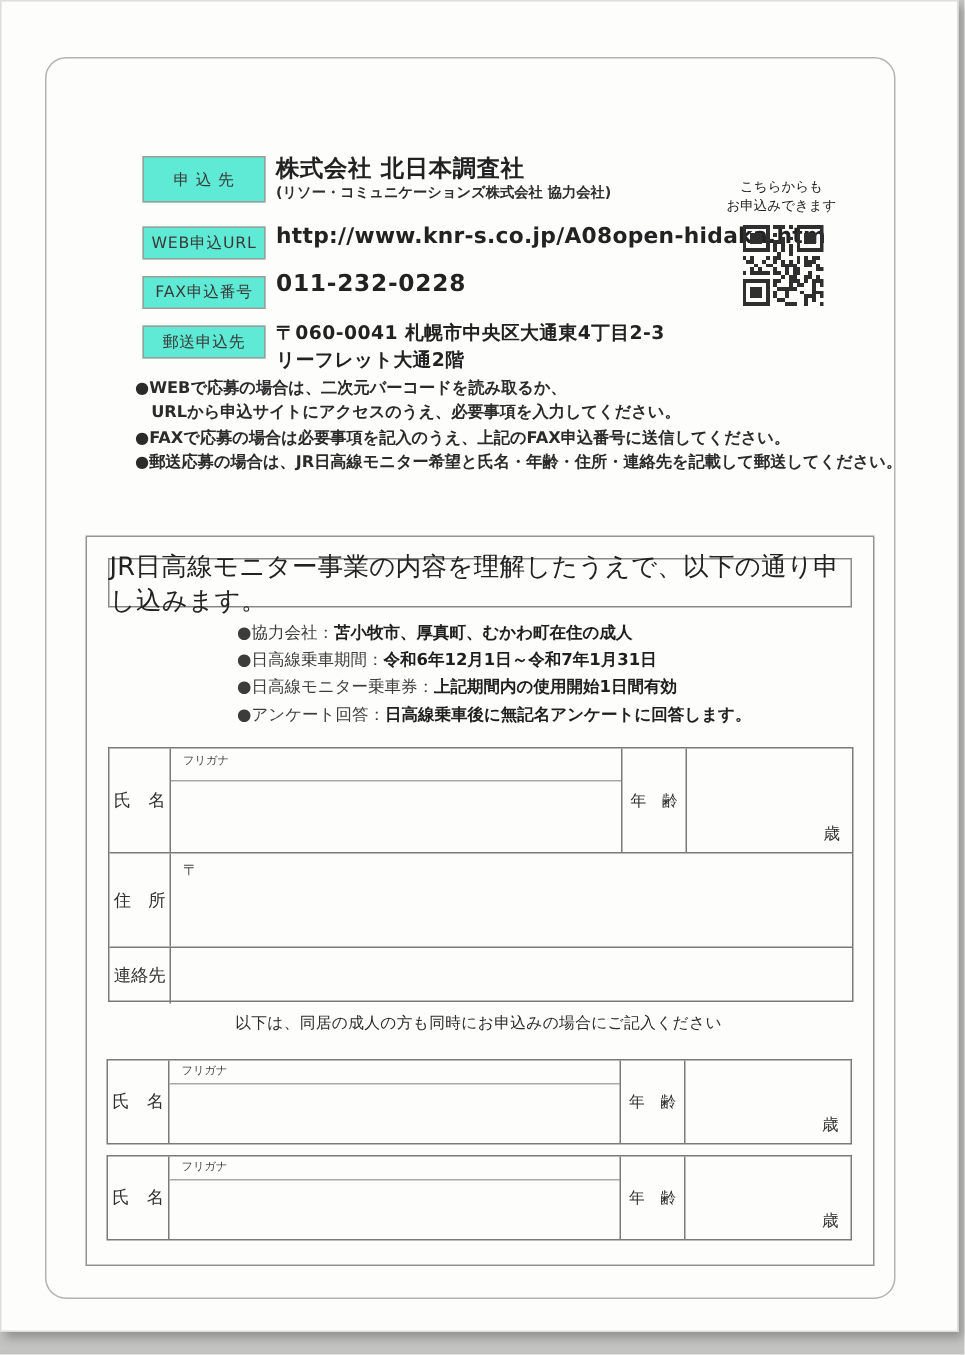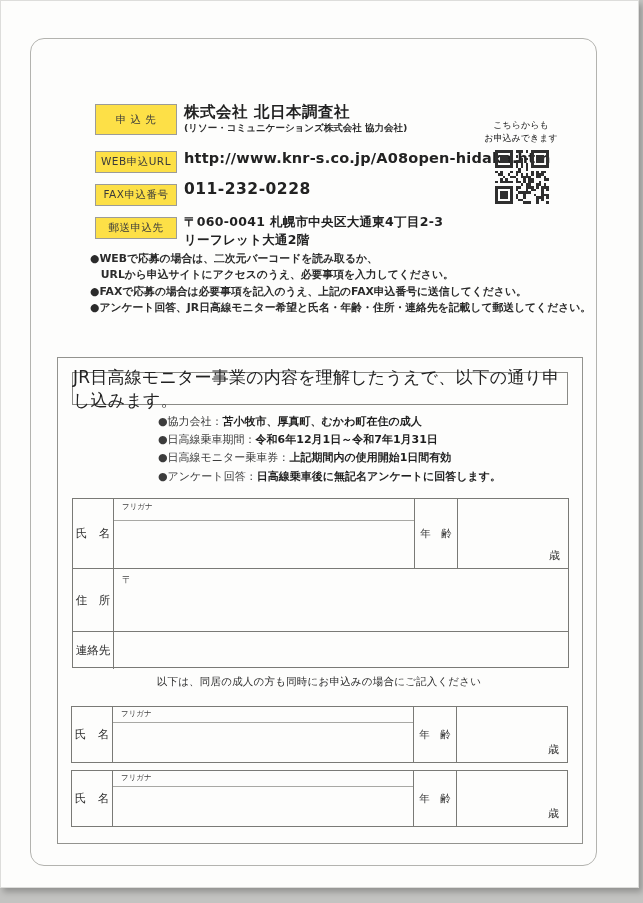--- a/index.html
+++ b/index.html
@@ -27,21 +27,21 @@
   .title-box{
     position:absolute;left:188px;top:30px;width:264px;height:33px;
     background:#3a3a3a;border-radius:5px;
     display:flex;align-items:center;justify-content:center;
     color:#f7f7f5;font-size:17px;font-weight:bold;letter-spacing:1.5px;
   }
 
   
   .lbl-box{
     position:absolute;left:95px;width:80px;height:20px;
-    border:1px solid #9c9c98;background:#fde047;
+    border:1px solid #9c9c98;background:#5eead4;
     display:flex;align-items:center;justify-content:center;
     font-size:10.5px;color:#3a3a3a;letter-spacing:.5px;
   }
   .contact-val{position:absolute;left:184px;font-weight:bold;color:#222;white-space:nowrap;}
   .company{font-size:15.5px;letter-spacing:.5px;}
   .company-sub{font-size:9.5px;font-weight:bold;color:#2e2e2e;}
   .url{font-size:14.5px;letter-spacing:.2px;}
   .fax{font-size:15.5px;letter-spacing:.5px;}
   .addr{font-size:12.5px;letter-spacing:.3px;}
 
@@ -348,21 +348,21 @@
       <rect x="13" y="20" width="1" height="1"></rect>
       <rect x="16" y="20" width="1" height="1"></rect>
       <rect x="20" y="20" width="1" height="1"></rect>
     </svg>
 
   <div class="instructions">
 
   <div>●WEBで応募の場合は、二次元バーコードを読み取るか、</div>
       <div>　URLから申込サイトにアクセスのうえ、必要事項を入力してください。</div>
       <div>●FAXで応募の場合は必要事項を記入のうえ、上記のFAX申込番号に送信してください。</div>
-      <div>●アンケート回答、JR日高線モニター希望と氏名・年齢・住所・連絡先を記載して郵送してください。</div>
+      <div>●郵送応募の場合は、JR日高線モニター希望と氏名・年齢・住所・連絡先を記載して郵送してください。</div>
     </div>
 
   <div class="app-box">
 
     <div class="heading-box">
       <span>JR日高線モニター事業の内容を理解したうえで、以下の通り申し込みます。</span>
     </div>
 
     <div class="conditions">
 

